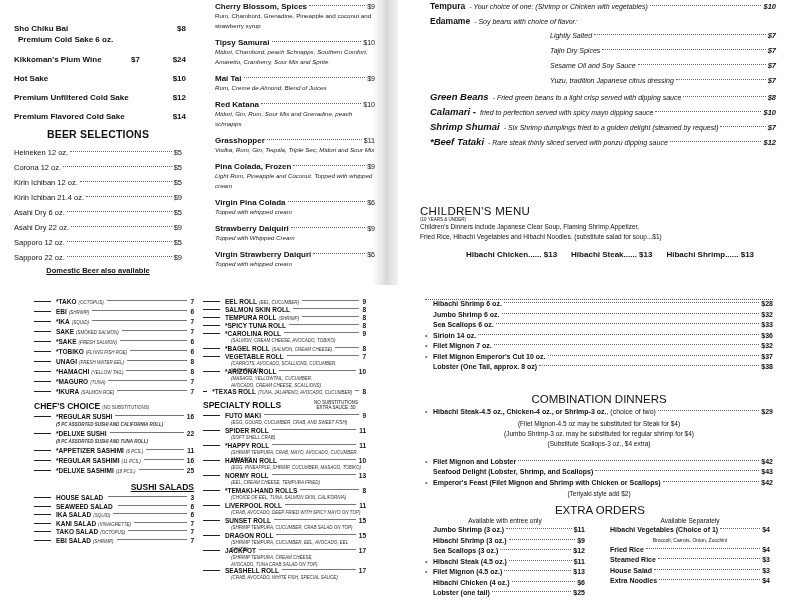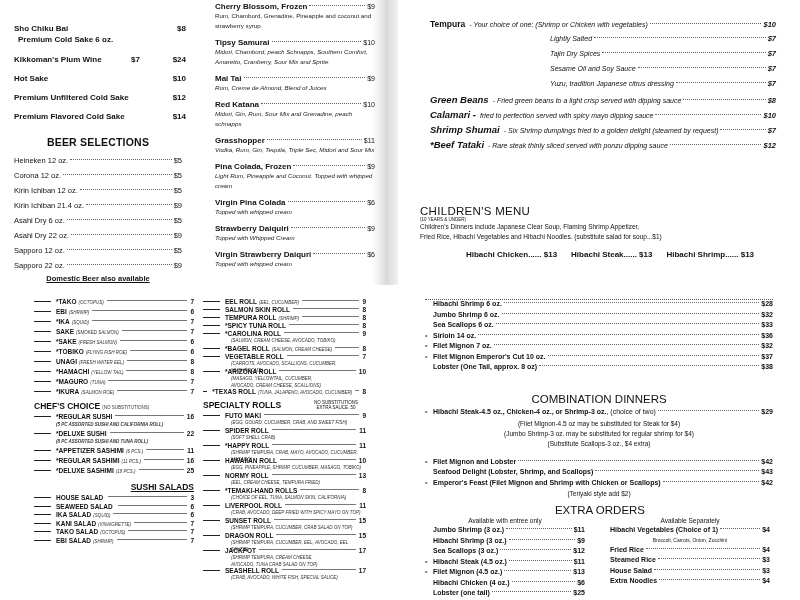--- a/index.html
+++ b/index.html
@@ -18,34 +18,34 @@
   .bullet { display: inline-block; width: 8px; color: #666; font-size: 7px; }
 
   
   #sake { left: 14px; top: 24px; width: 172px; font-size: 8px; font-weight: bold; }
   #sake .item { display: flex; margin-bottom: 10px; }
   #sake .item .n { flex: 1; }
   #sake .p1 { width: 30px; text-align: right; }
   #sake .p2 { width: 30px; text-align: right; }
 
   
-  #beer { left: 14px; top: 136px; width: 168px; font-size: 7.5px; }
+  #beer { left: 14px; top: 128px; width: 168px; font-size: 7.5px; }
   #beer h2 { text-align: center; font-size: 10.5px; margin-bottom: 8px; letter-spacing: 0.2px; }
   #beer .row { height: 15px; }
   #beer .foot { text-align: center; font-weight: bold; font-size: 7.5px; margin-top: -2px; text-decoration: underline; }
 
   
   #cocktails { left: 215px; top: 2px; width: 160px; }
   #cocktails .c { margin-bottom: 7px; }
   #cocktails .c .row { font-size: 8px; font-weight: bold; }
   #cocktails .c .row .price { font-size: 7px; font-weight: normal; }
   #cocktails .desc { font-size: 6.2px; font-style: italic; line-height: 10px; color: #222; }
 
   
-  #apps { left: 430px; top: 19px; width: 346px; }
+  #apps { left: 430px; top: 1px; width: 346px; }
   #apps .row { font-size: 7px; font-style: italic; height: 15px; }
   #apps .nm { font-weight: bold; font-style: normal; font-size: 8.5px; margin-right: 4px; }
   #apps .nm.it { font-style: italic; font-size: 9.5px; }
   #apps .price { font-weight: bold; font-style: italic; font-size: 7.5px; }
   #apps .sub { margin-left: 120px; }
 
   
   #kids { left: 420px; top: 205px; width: 380px; text-align: left; }
   #kids h2 { font-size: 11.5px; font-weight: normal; letter-spacing: 0.3px; }
   #kids .age { font-size: 4.5px; }
@@ -158,21 +158,21 @@
       <span>Sapporo 22 oz.</span>
       <span class="dots"></span>
       <span>$9</span>
     </div>
   <div class="foot">Domestic Beer also available</div>
 </div>
 
 <div id="cocktails" class="abs">
   <div class="c">
       <div class="row">
-        <span>Cherry Blossom, Frozen</span>
+        <span>Cherry Blossom, Spices</span>
         <span class="dots"></span>
         <span class="price">$9</span>
       </div>
       <div class="desc" style="font-style:normal">Rum, Chambord, Grenadine, Pineapple and coconut and strawberry syrup</div>
     </div>
   <div class="c">
       <div class="row">
         <span>Tipsy Samurai</span>
         <span class="dots"></span>
         <span class="price">$10</span>
@@ -236,20 +236,24 @@
       <div class="desc">Topped with whipped cream</div>
     </div>
 </div>
 
 <div id="apps" class="abs">
   <div class="row">
       <span class="nm">Tempura</span>
       <span>- Your choice of one: (Shrimp or Chicken with vegetables)</span>
       <span class="dots"></span>
       <span class="price">$10</span>
+    </div>
+  <div class="row">
+      <span class="nm">Edamame</span>
+      <span>- Soy beans with choice of flavor:</span>
     </div>
   <div class="row sub">
       <span>Lightly Salted</span>
       <span class="dots"></span>
       <span class="price">$7</span>
     </div>
   <div class="row sub">
       <span>Tajin Dry Spices</span>
       <span class="dots"></span>
       <span class="price">$7</span>

